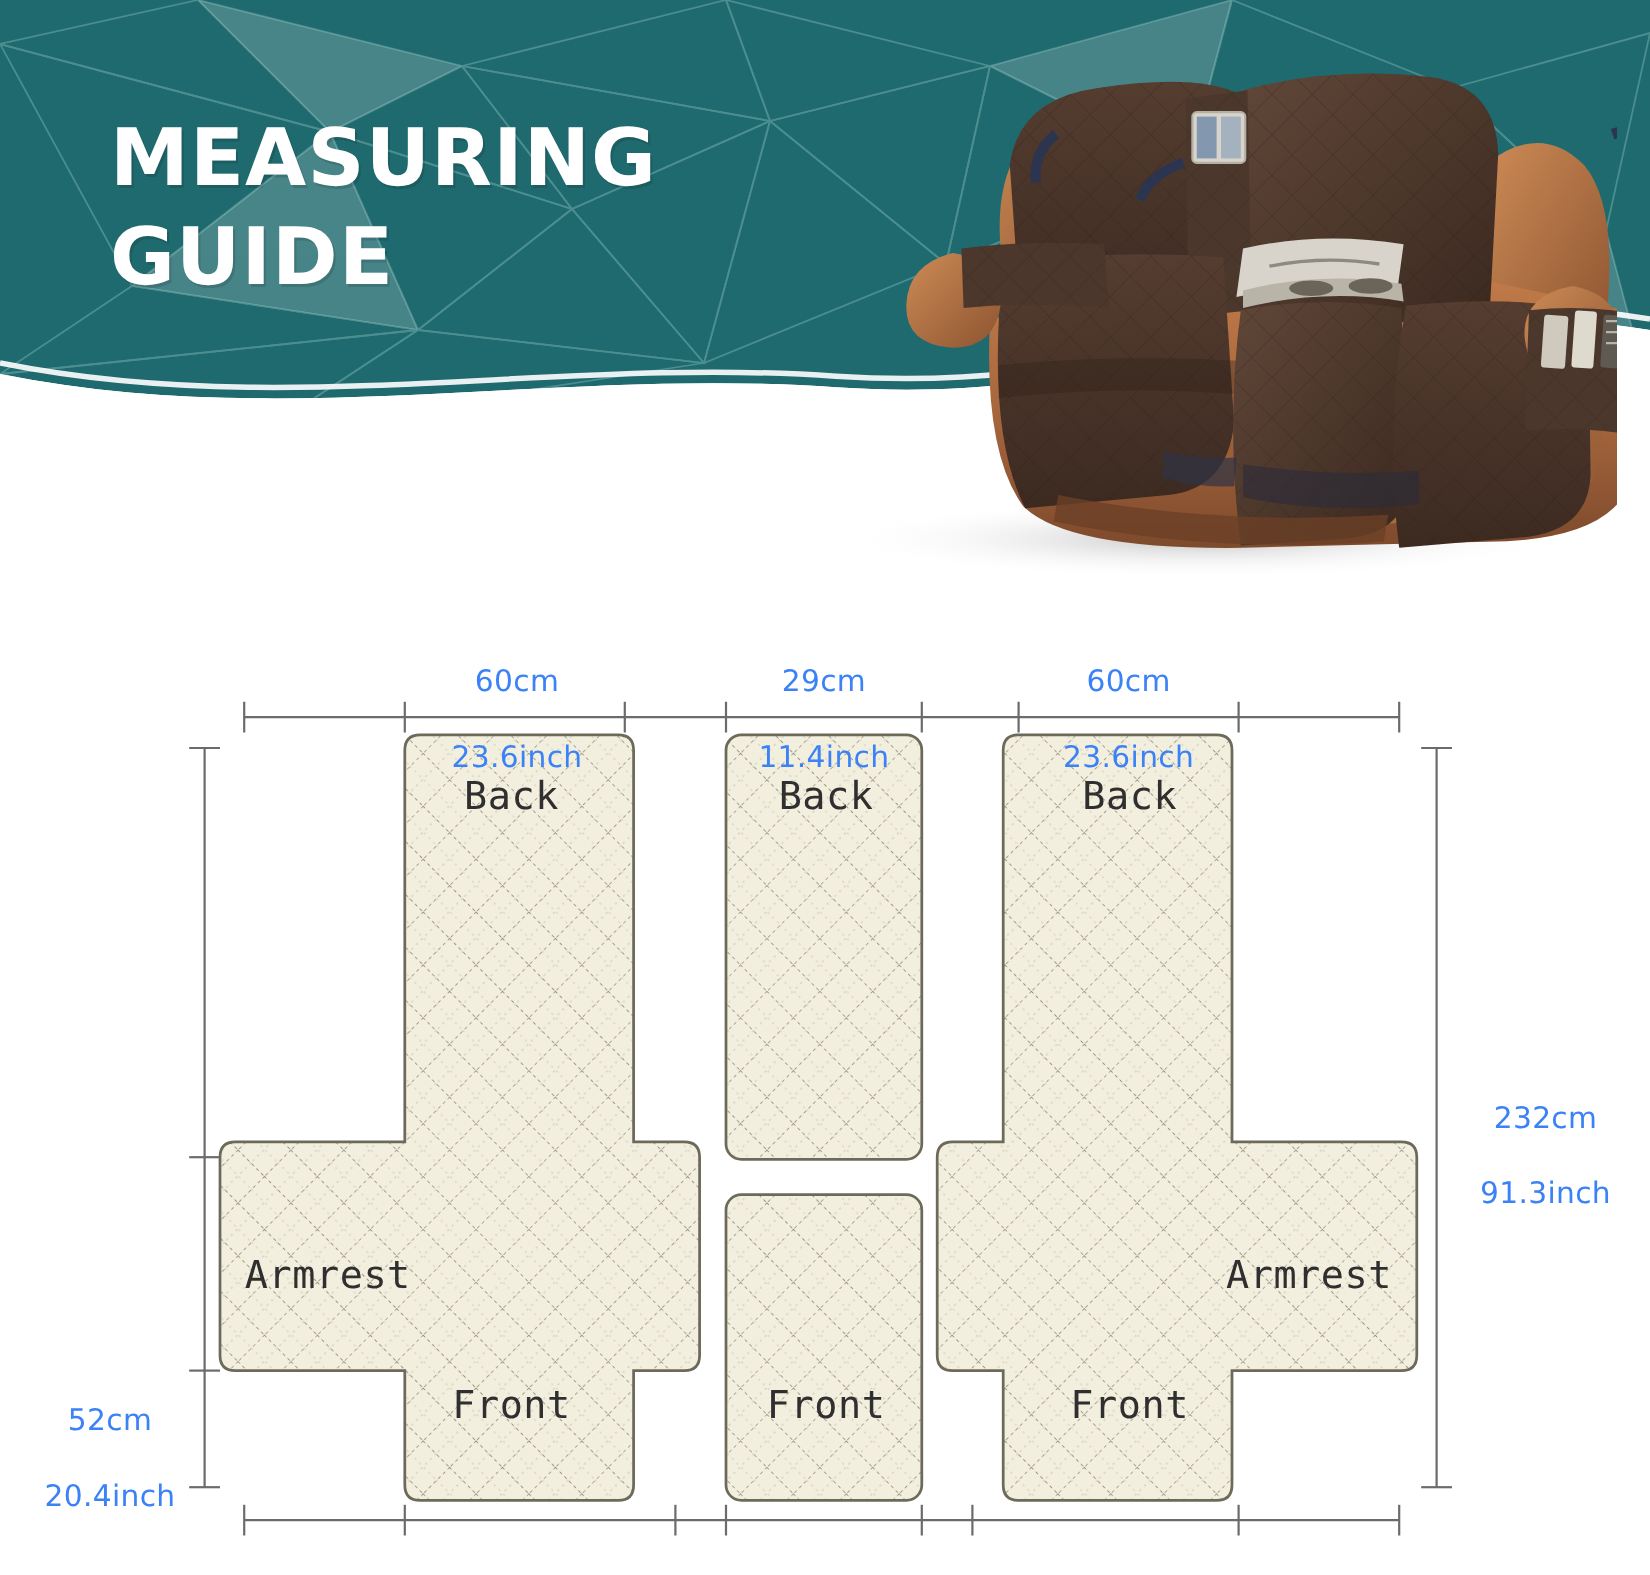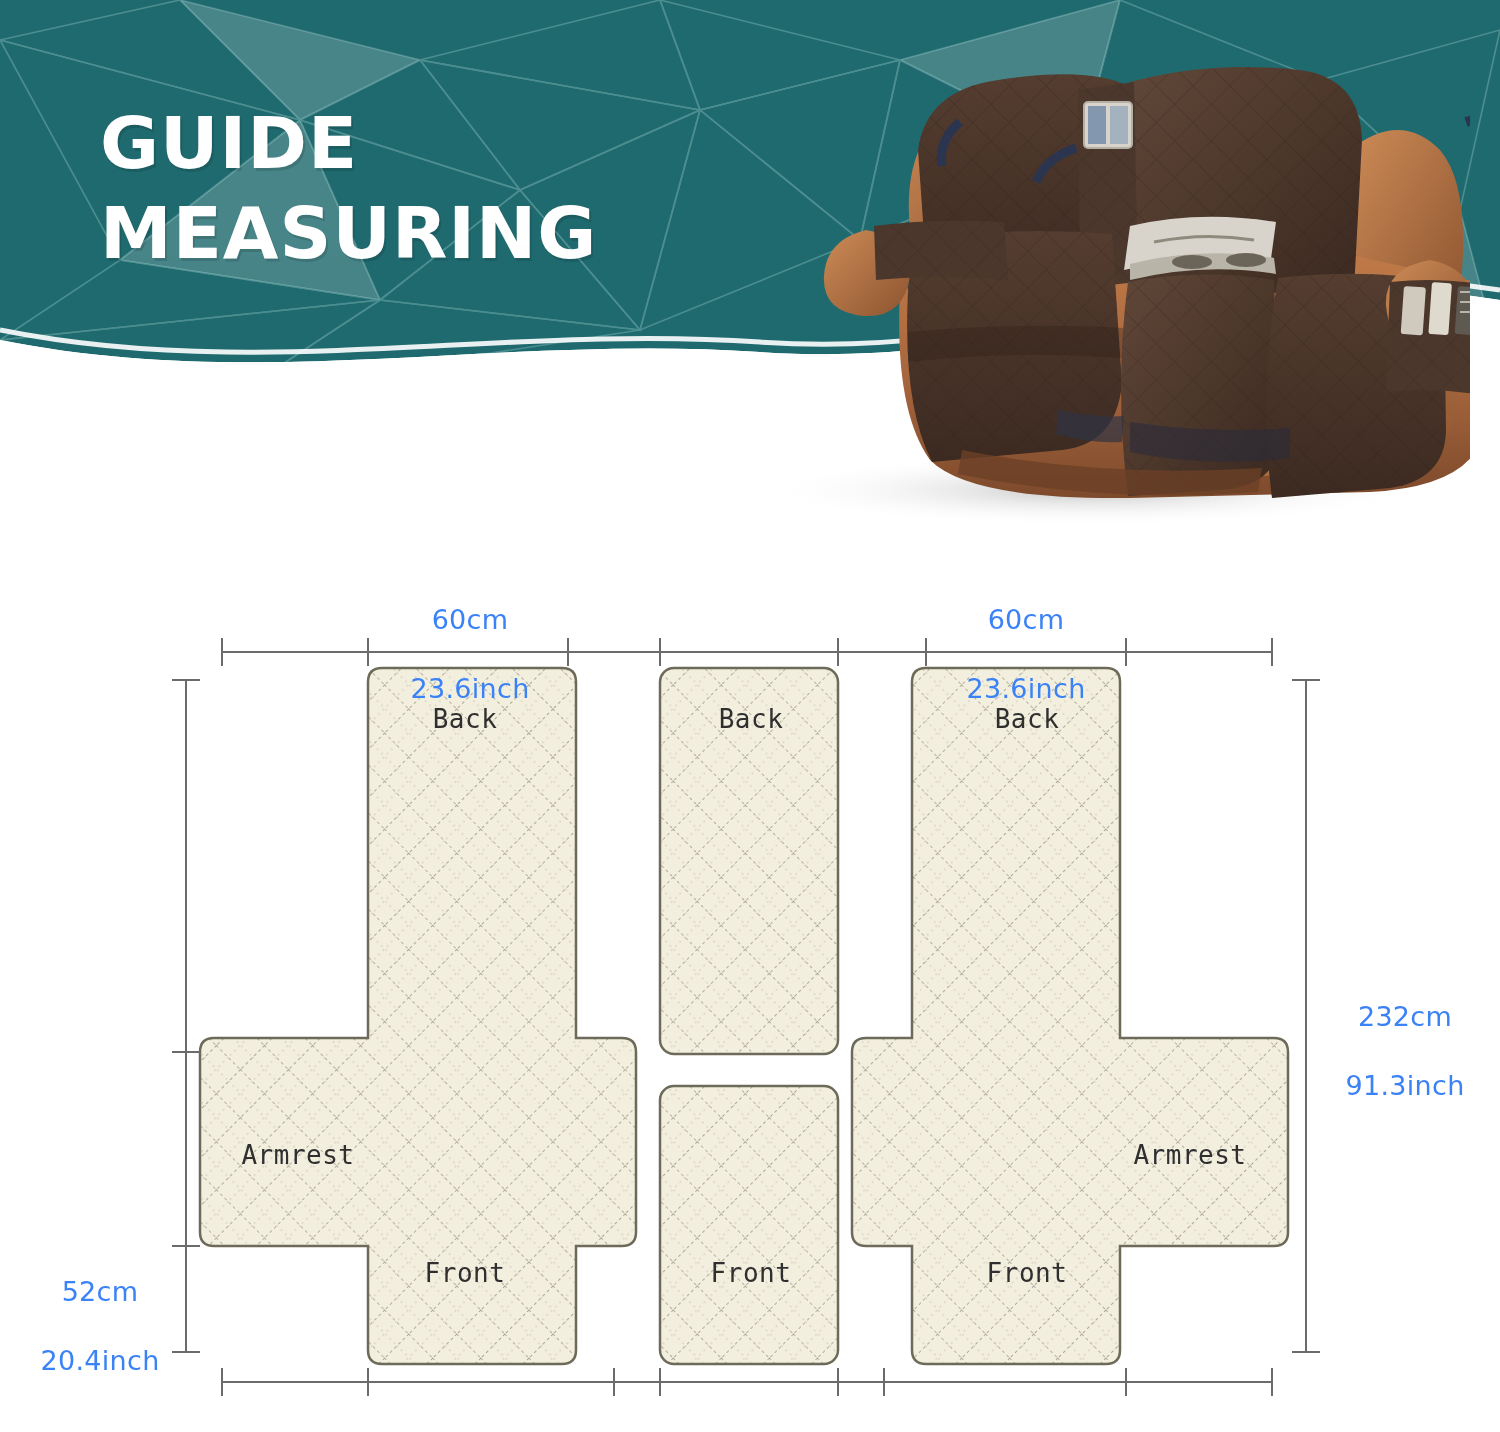--- a/index.html
+++ b/index.html
@@ -76,21 +76,21 @@
     white-space: pre-line;
     letter-spacing: 0.3px;
   }
   .dim-label.left-col {
     text-align: center;
   }
   .panel-text {
     position: absolute;
     color: #2f2f2f;
     font-family: "DejaVu Sans Mono", monospace;
-    font-size: 26px;
+    font-size: 35px;
     letter-spacing: 0.5px;
     text-align: center;
     white-space: nowrap;
   }
   .svg-layer {
     position: absolute;
     left: 0;
     top: 0;
   }
 </style>
@@ -139,22 +139,22 @@
           <path d="M180,0 L420,60 L300,120 Z"></path>
           <path d="M900,60 L1120,0 L1080,150 Z"></path>
           <path d="M1280,260 L1460,210 L1500,360 Z"></path>
           <path d="M120,260 L300,120 L380,300 Z"></path>
         </g>
       </g>
       <path d="M0,340 C260,392 500,334 760,352 C1050,372 1180,250 1500,300 L1500,392 L0,392 Z" fill="#ffffff"></path>
       <path d="M0,330 C260,382 500,324 760,342 C1050,362 1180,240 1500,290" fill="none" stroke="#ffffff" stroke-width="5" opacity="0.9"></path>
     </svg>
     <div class="banner-title">
+      <div>MEASURING</div>
       <div>GUIDE</div>
-      <div>MEASURING</div>
     </div>
   </div>
 
   <svg class="product-photo" viewBox="0 0 810 500">
     <defs>
       <linearGradient id="leather" x1="0" y1="0" x2="0" y2="1">
         <stop offset="0%" stop-color="#c07a48"></stop>
         <stop offset="55%" stop-color="#a4643c"></stop>
         <stop offset="100%" stop-color="#7d4a2c"></stop>
       </linearGradient>
@@ -307,20 +307,24 @@
         <path d="M884 828 V856"></path>
         <path d="M1126 828 V856"></path>
         <path d="M1272 828 V856"></path>
       </g>
     </svg>
 
     <div class="dim-label" style="left:325px; top:28px; width:290px;">
       <div>60cm</div>
       <div>23.6inch</div>
     </div>
+    <div class="dim-label" style="left:604px; top:28px; width:290px;">
+      <div>29cm</div>
+      <div>11.4inch</div>
+    </div>
     <div class="dim-label" style="left:881px; top:28px; width:290px;">
       <div>60cm</div>
       <div>23.6inch</div>
     </div>
 
     <div class="dim-label left-col" style="left:10px; top:700px; width:180px;">
       <div>52cm</div>
       <div>20.4inch</div>
     </div>
 

